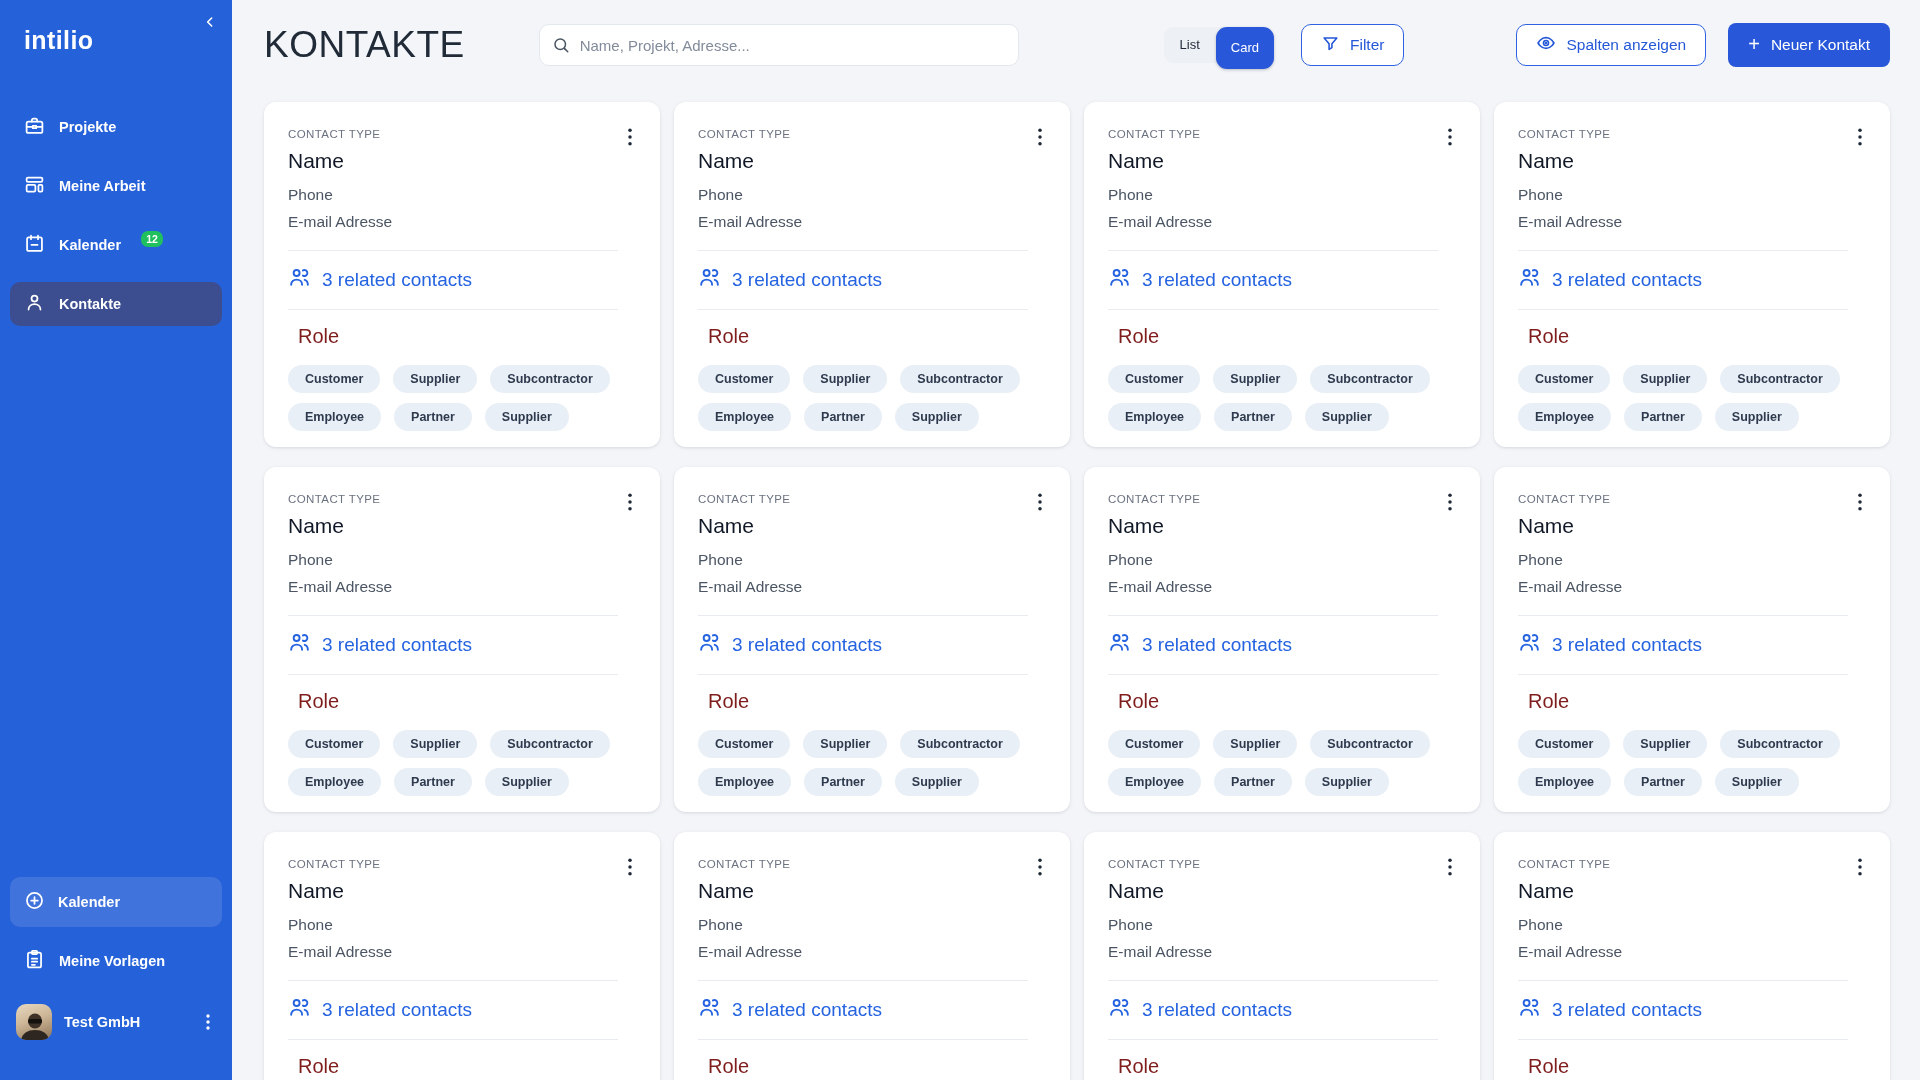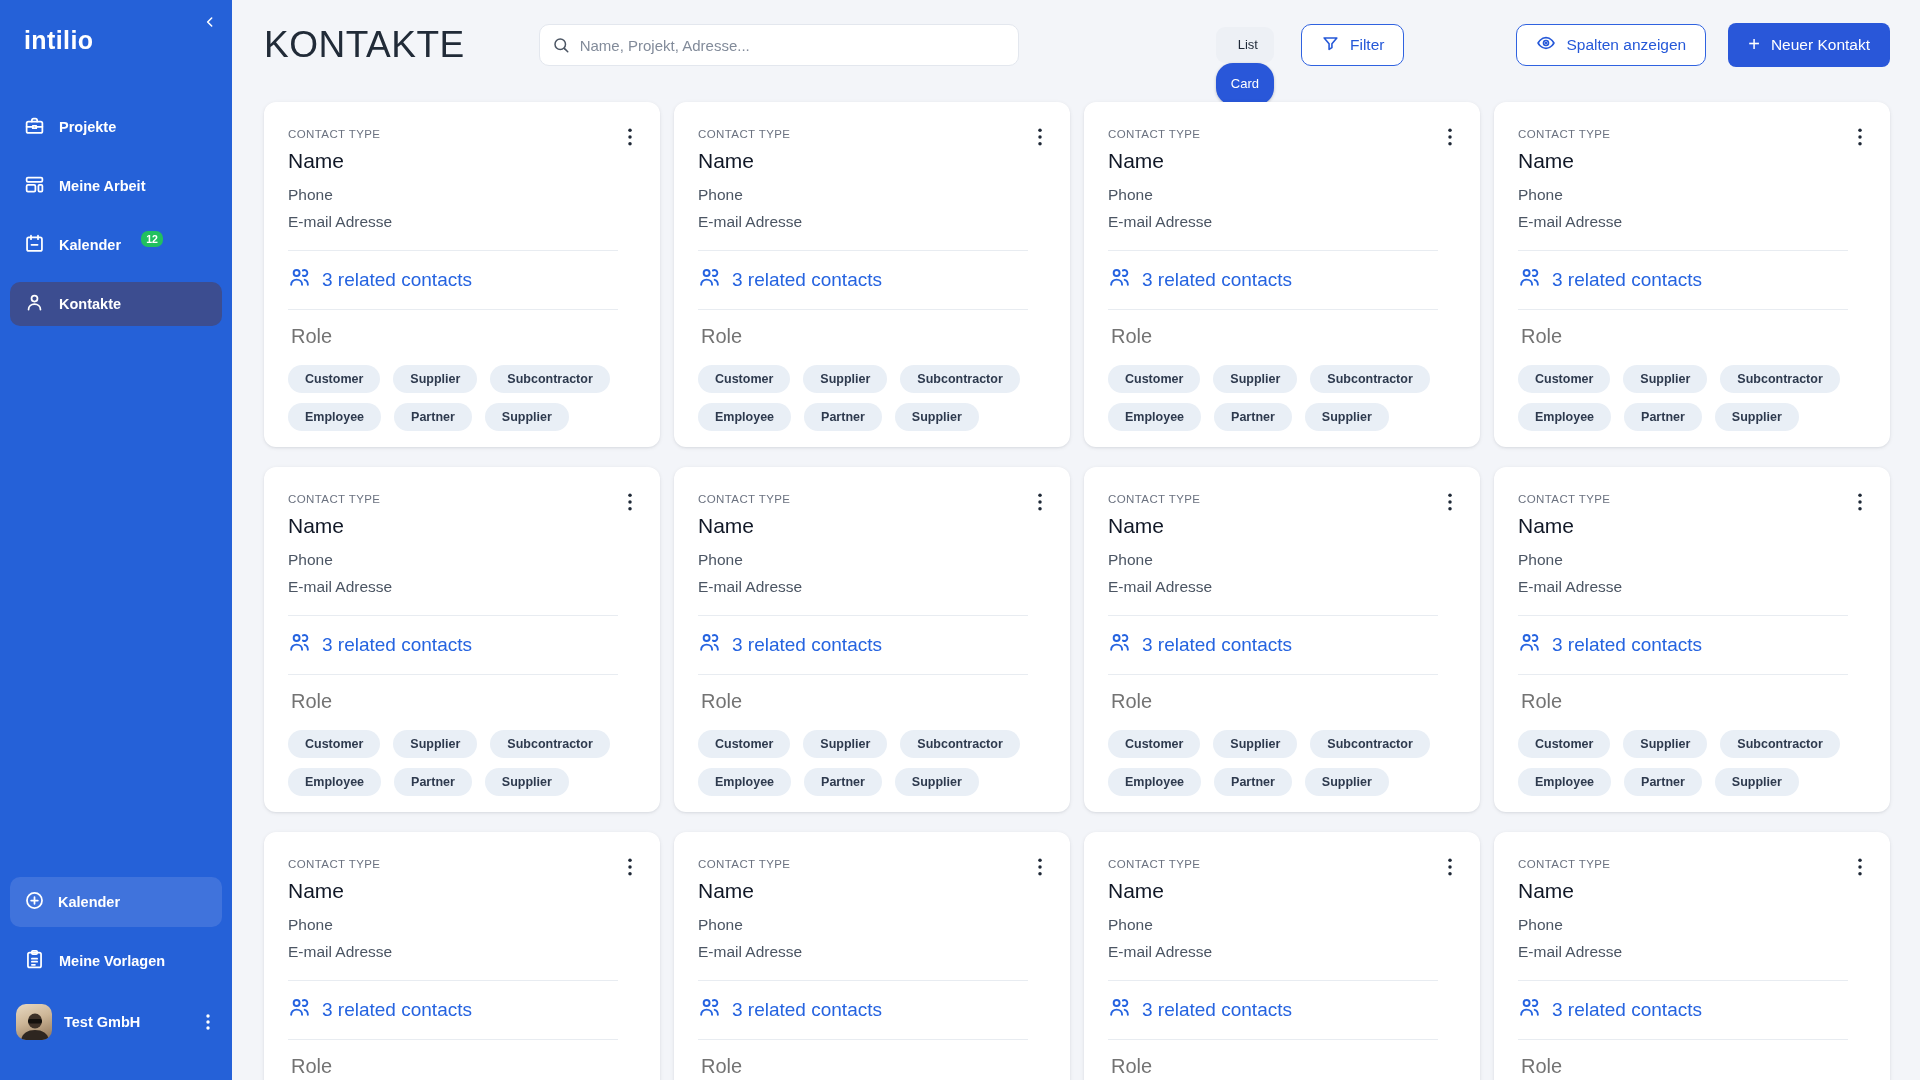--- a/index.html
+++ b/index.html
@@ -80,30 +80,30 @@
   .search-input {
     width:100%; height:42px;
     border:1px solid #e3e7ee; border-radius:10px;
     background:#fff; padding:0 14px 0 40px;
     font-size:15px; font-family:"Liberation Sans", sans-serif; color:#374151;
     outline:none;
   }
   .search-input::placeholder { color:#828b9a; }
   .view-toggle {
     margin-left:auto;
-    display:flex; align-items:flex-end;
-    background:#edf0f5; border-radius:9px; height:36px; padding:0;flex-direction:column;
+    display:flex; align-items:flex-start;
+    background:#edf0f5; border-radius:9px; height:36px; padding:0;
   }
   .toggle-list {
     padding:0 16px; font-size:13px; font-weight:500; color:#1f2937;
     cursor:pointer; line-height:36px;
   }
   .toggle-card {
     padding:0 15px; height:42px; line-height:42px;
-    background:#2957d9; color:#fff; border-radius:17px;
+    background:#2957d9; color:#fff; border-radius:11px;
     font-size:13px; font-weight:500; cursor:pointer;
     box-shadow:0 1px 3px rgba(15,23,42,.25);
   }
   .btn-outline {
     display:flex; align-items:center; gap:10px;
     height:42px; padding:0 19px;
     background:#fff; border:1px solid #2f62e0; border-radius:10px;
     color:#2558d8; font-size:15.5px; cursor:pointer; white-space:nowrap;
   }
   .btn-filter { margin-left:27px; }
@@ -138,21 +138,21 @@
     width:24px; height:26px; display:flex; align-items:center; justify-content:center;
     cursor:pointer;
   }
   .card-name { font-size:21px; font-weight:500; color:#111827; margin-bottom:9px; }
   .card-muted { font-size:15.5px; color:#4b5563; line-height:1.72; }
   .divider { border-top:1px solid #e8ecf1; margin:15px 0; width:calc(100% - 18px); }
   .related {
     display:flex; align-items:center; gap:11px;
     color:#2563e0; font-size:19px; text-decoration:none; cursor:pointer;
   }
-  .role-label { font-size:20px; font-weight:500; color:#737373; margin:5px 3px 17px; }
+  .role-label { font-size:20px; font-weight:500; color:#7f1d1d; margin:5px 10px 17px; }
   .tags { display:flex; flex-wrap:wrap; gap:10px 13px; }
   .tag {
     background:#e9eff6; color:#2e3a4e;
     font-size:12.5px; font-weight:700;
     padding:7px 17px; border-radius:999px; white-space:nowrap;
   }
 </style>
 </head>
 <body>
 

